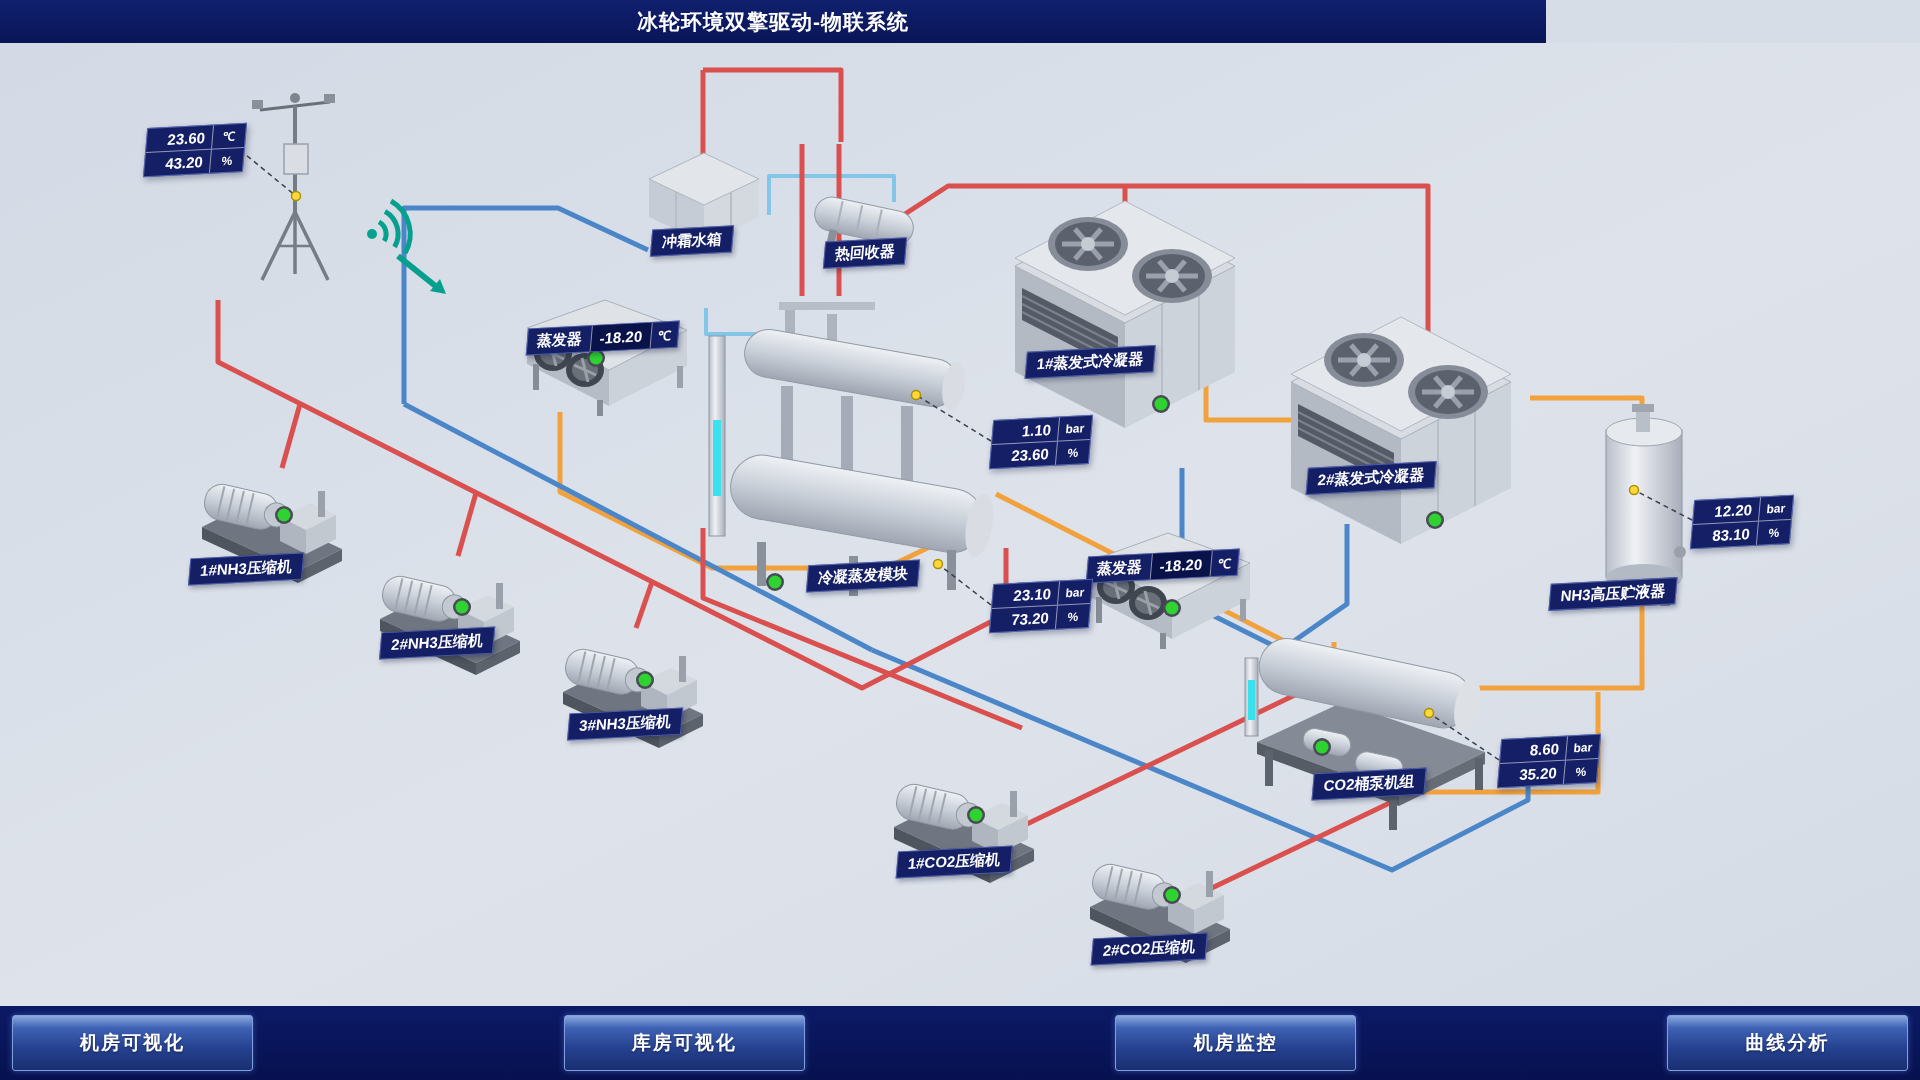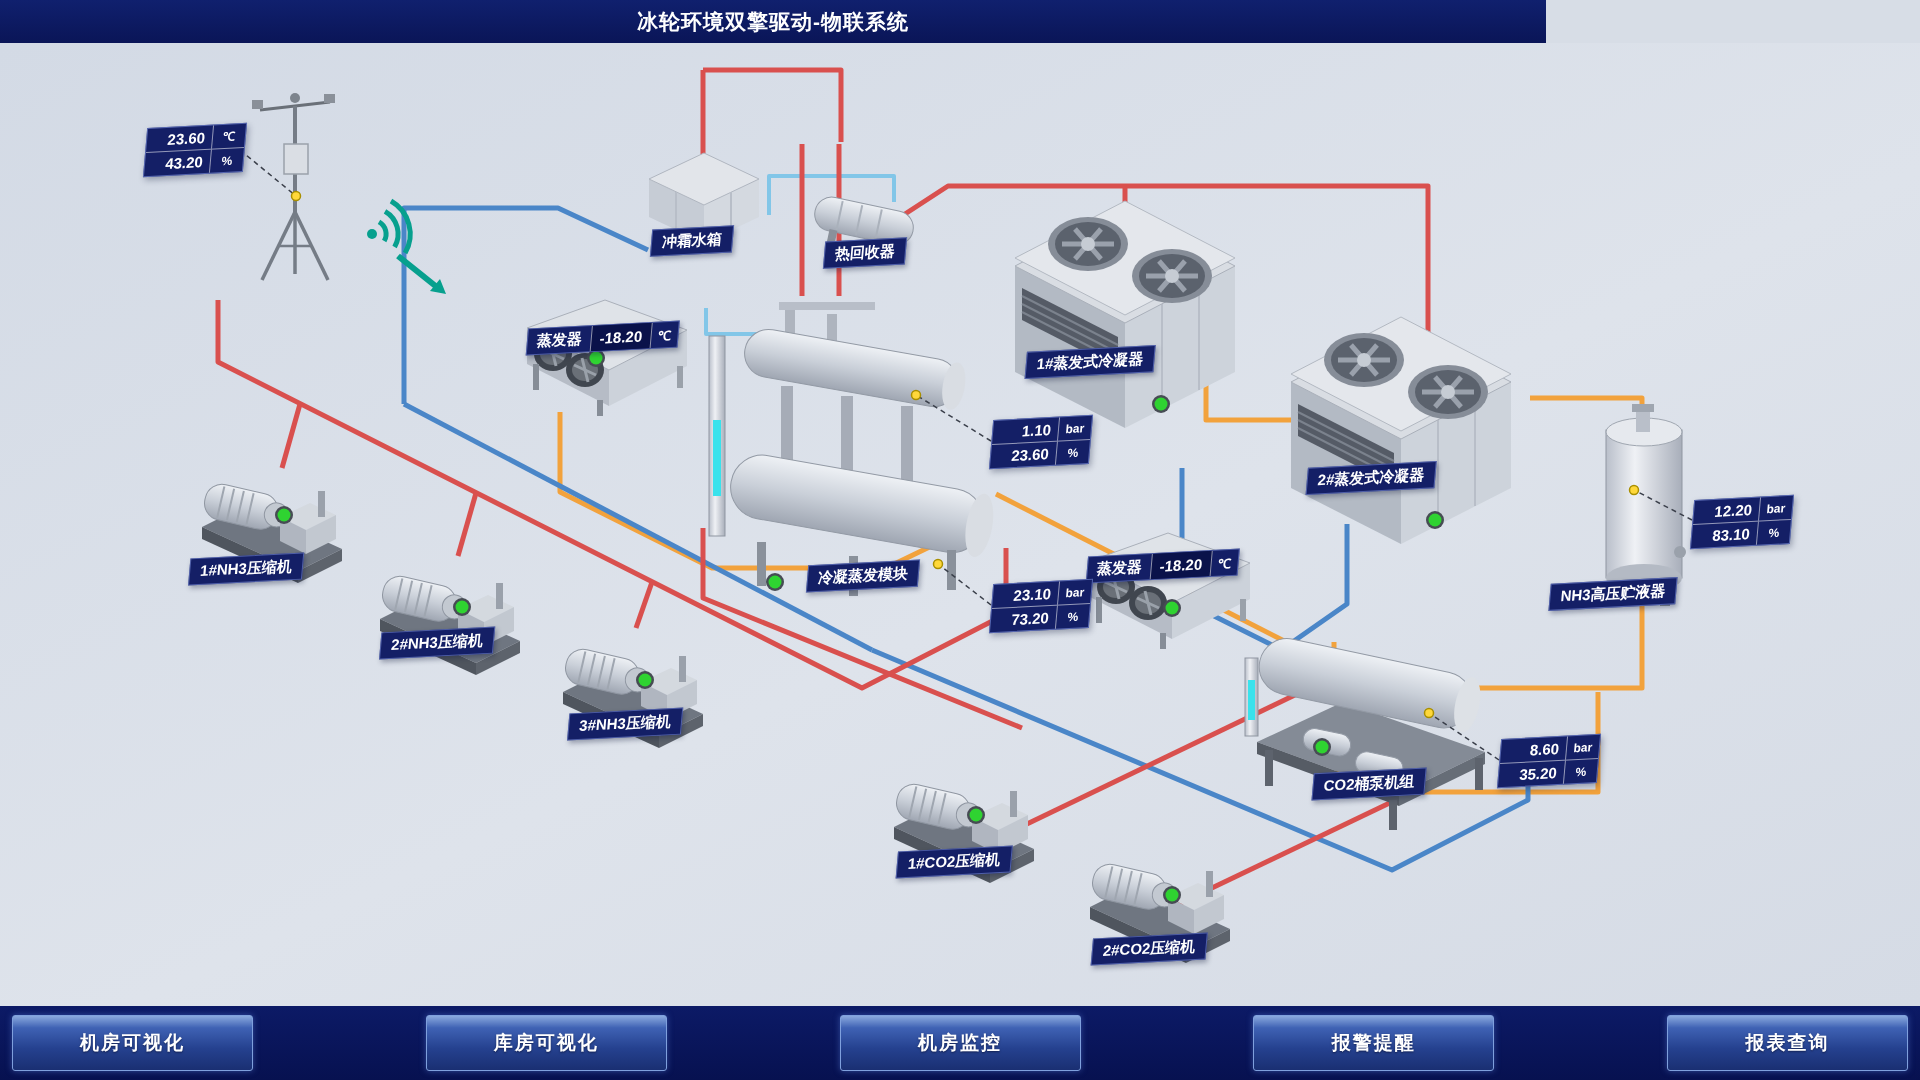--- a/index.html
+++ b/index.html
@@ -387,16 +387,15 @@
     <div class="grow">
       <span class="gval">35.20</span>
       <span class="gunit">%</span>
     </div>
   </div>
 
   <div class="footer">
     <div class="navbtn">机房可视化</div>
     <div class="navbtn">库房可视化</div>
     <div class="navbtn">机房监控</div>
-    <div class="navbtn">报警提醒</div>
-    <div class="navbtn">报表查询</div>
+    <div class="navbtn">曲线分析</div>
   </div>
 </div>
 
 </body></html>

